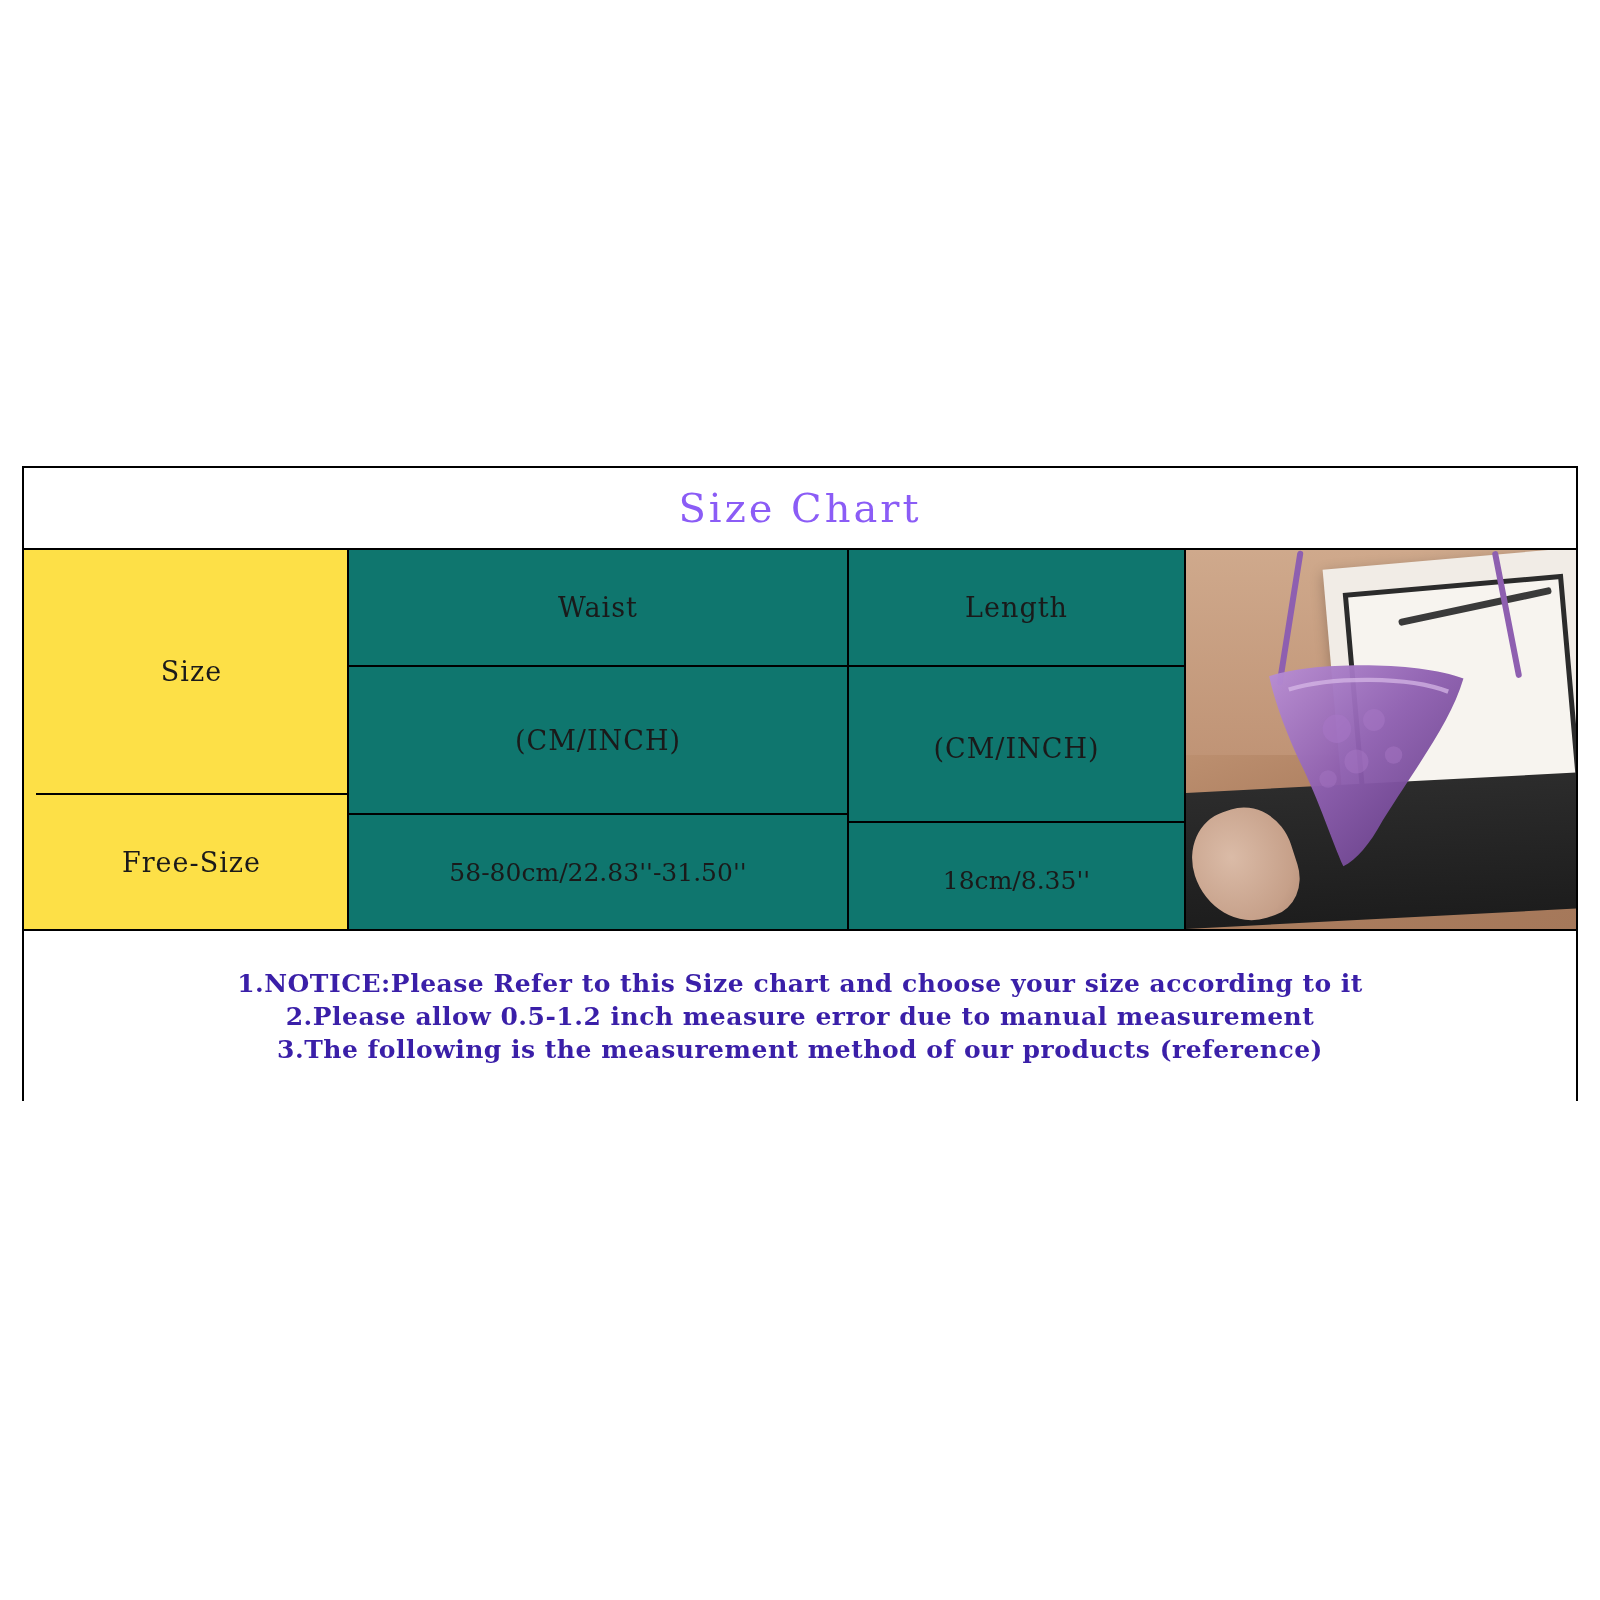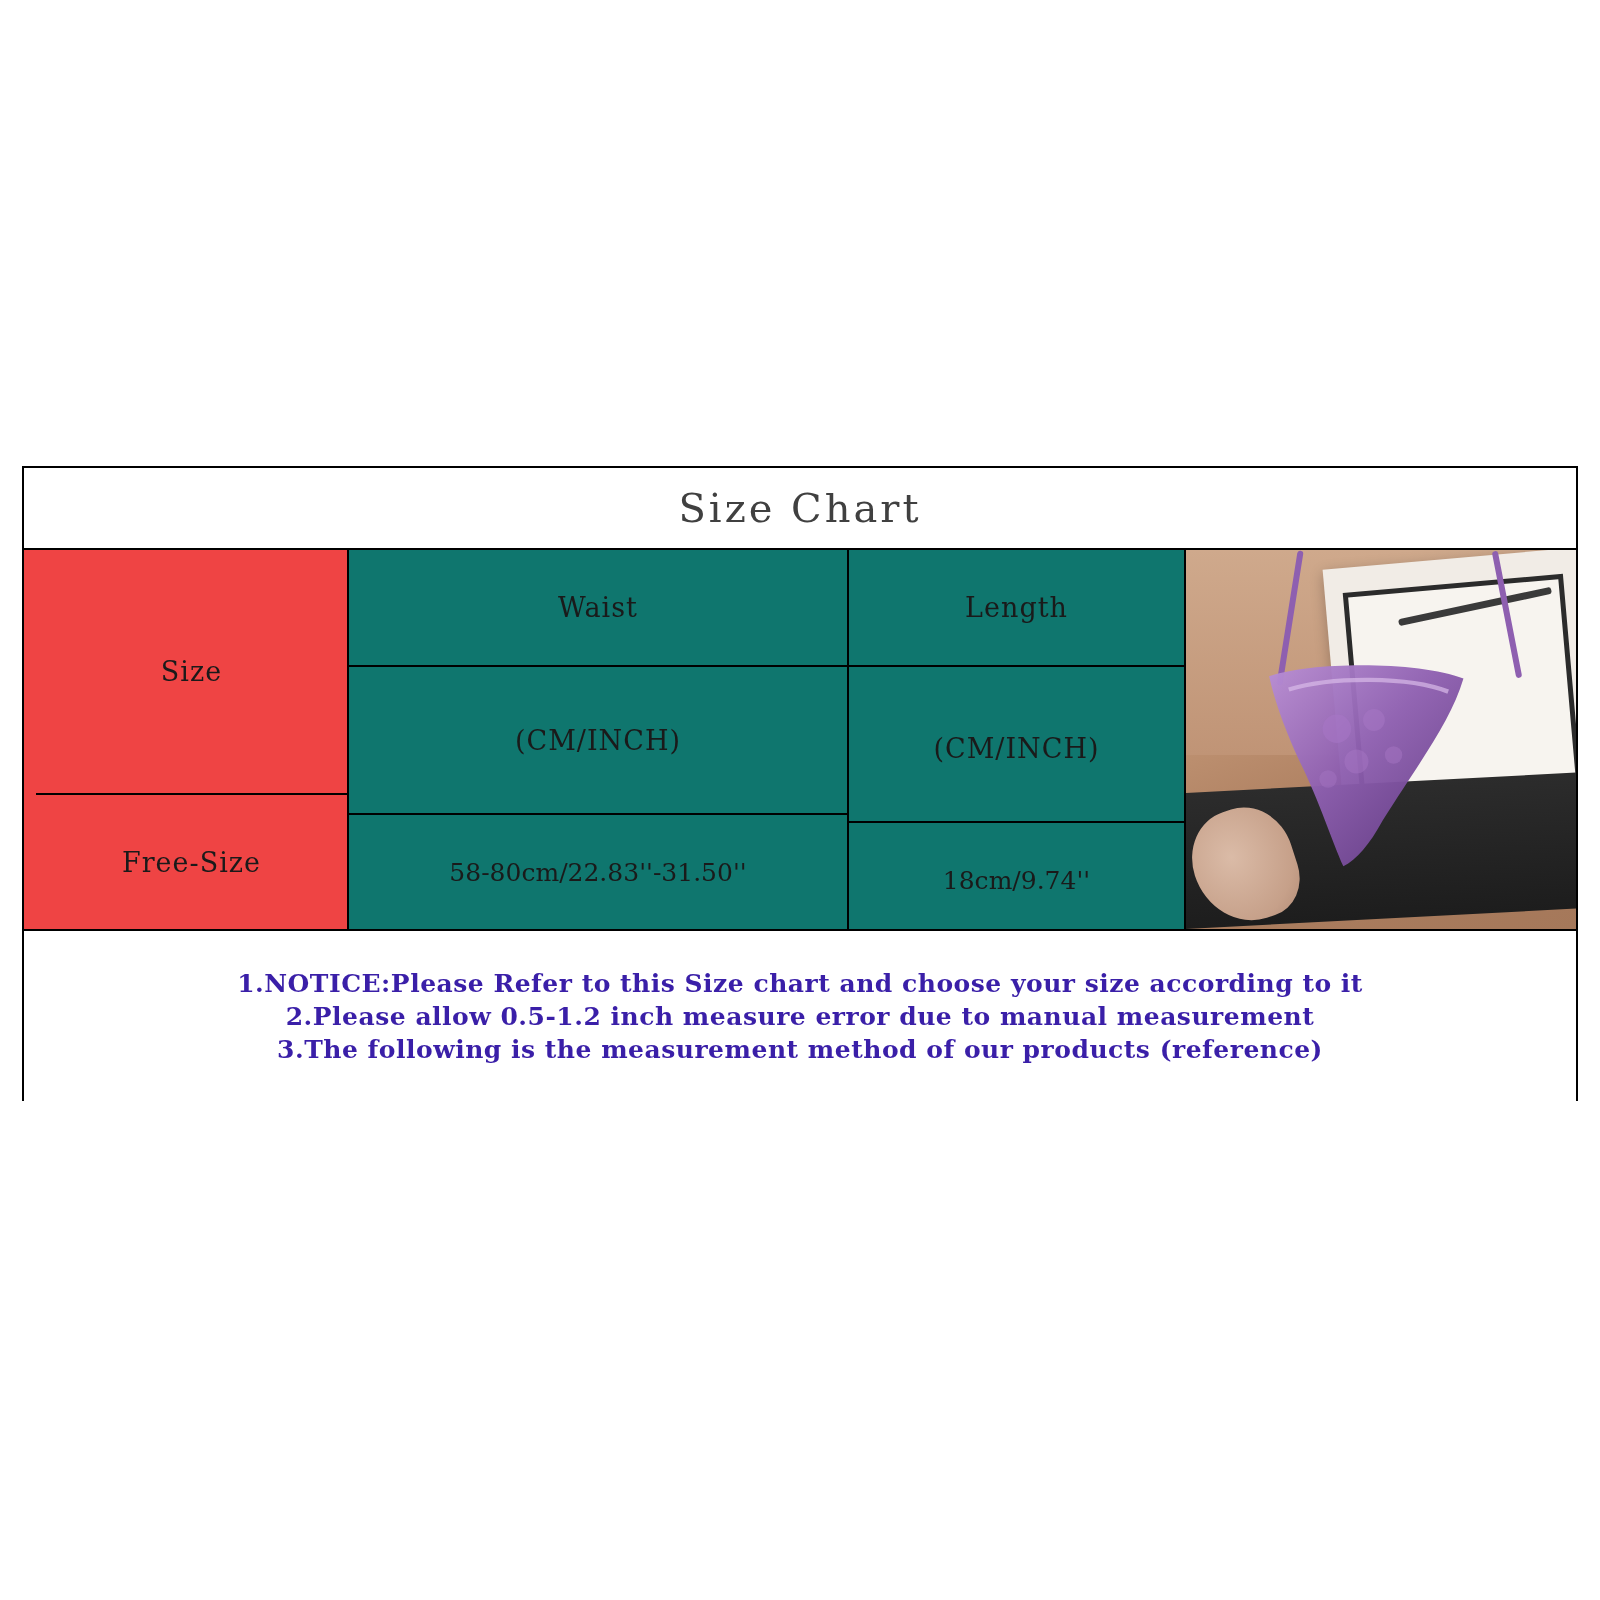--- a/index.html
+++ b/index.html
@@ -31,33 +31,33 @@
     display: flex;
     align-items: center;
     justify-content: center;
     border-bottom: 2px solid #000000;
     box-sizing: border-box;
   }
   .title-row .title {
     font-family: "DejaVu Serif", serif;
     font-size: 40px;
     letter-spacing: 3px;
-    color: #404040;
+    color: #8b5cf6;
   }
 
   .table-block {
     display: flex;
     height: 381px;
     border-bottom: 2px solid #000000;
     box-sizing: border-box;
   }
 
   .col-size {
     width: 325px;
-    background: #ef4444;
+    background: #fde047;
     border-right: 2px solid #000000;
     box-sizing: border-box;
     display: flex;
     flex-direction: column;
     padding-left: 12px;
   }
   .col-size .cell-head {
     height: 245px;
     display: flex;
     align-items: center;
@@ -267,21 +267,21 @@
     </div>
 
     <div class="col-measure narrow">
       <div class="sub-head">
         <span class="cell-text">Length</span>
       </div>
       <div class="sub-unit">
         <span class="cell-text">(CM/INCH)</span>
       </div>
       <div class="sub-val">
-        <span class="cell-text small">18cm/9.74''</span>
+        <span class="cell-text small">18cm/8.35''</span>
       </div>
     </div>
 
     <div class="col-photo">
       <div class="ph-bg"></div>
       <div class="ph-wall"></div>
       <div class="ph-paper">
         <div class="ph-paper-inner"></div>
       </div>
       <div class="ph-pen"></div>

